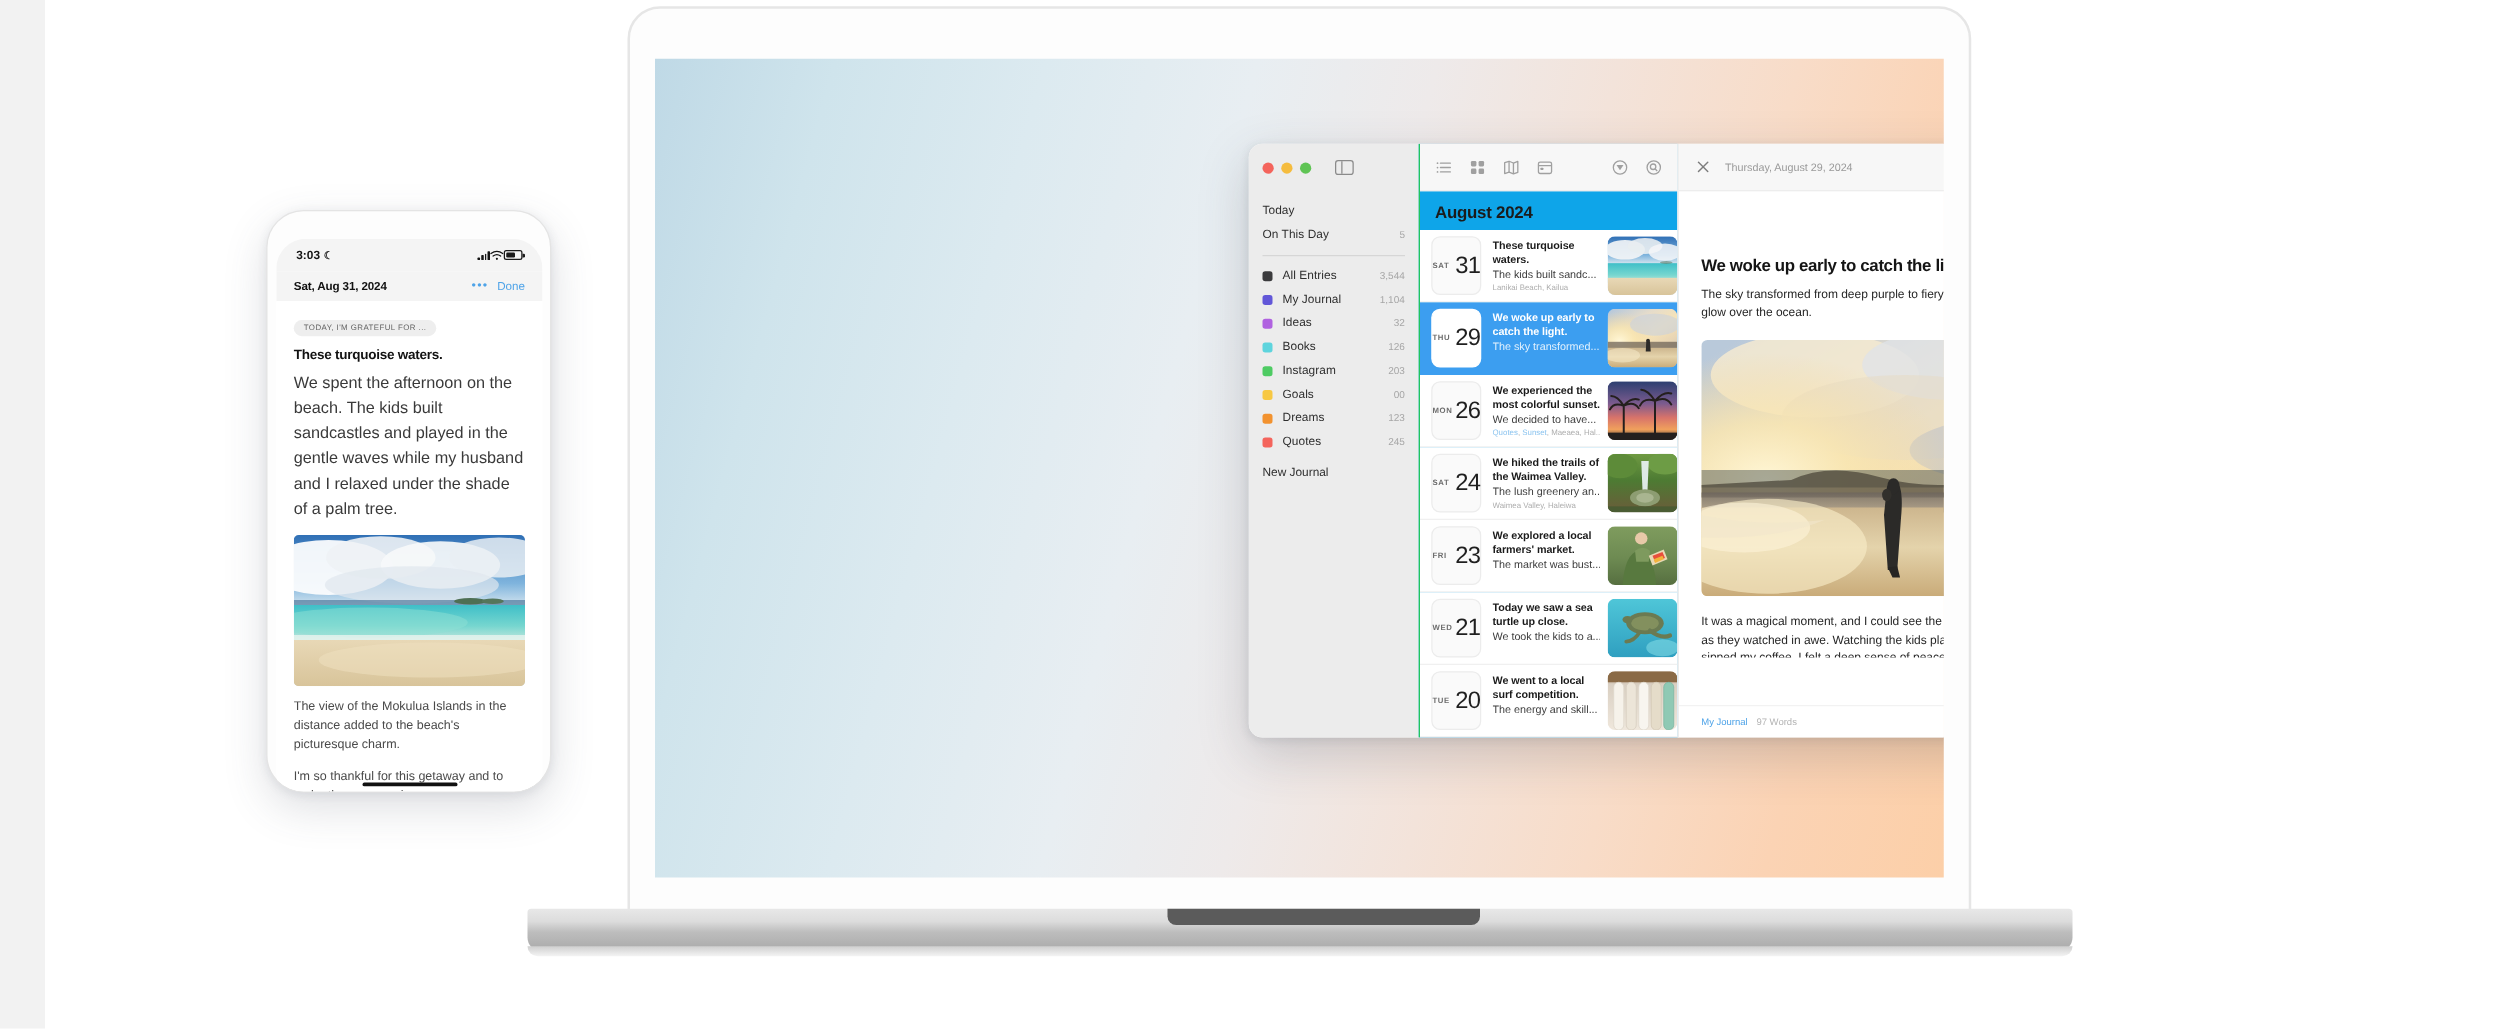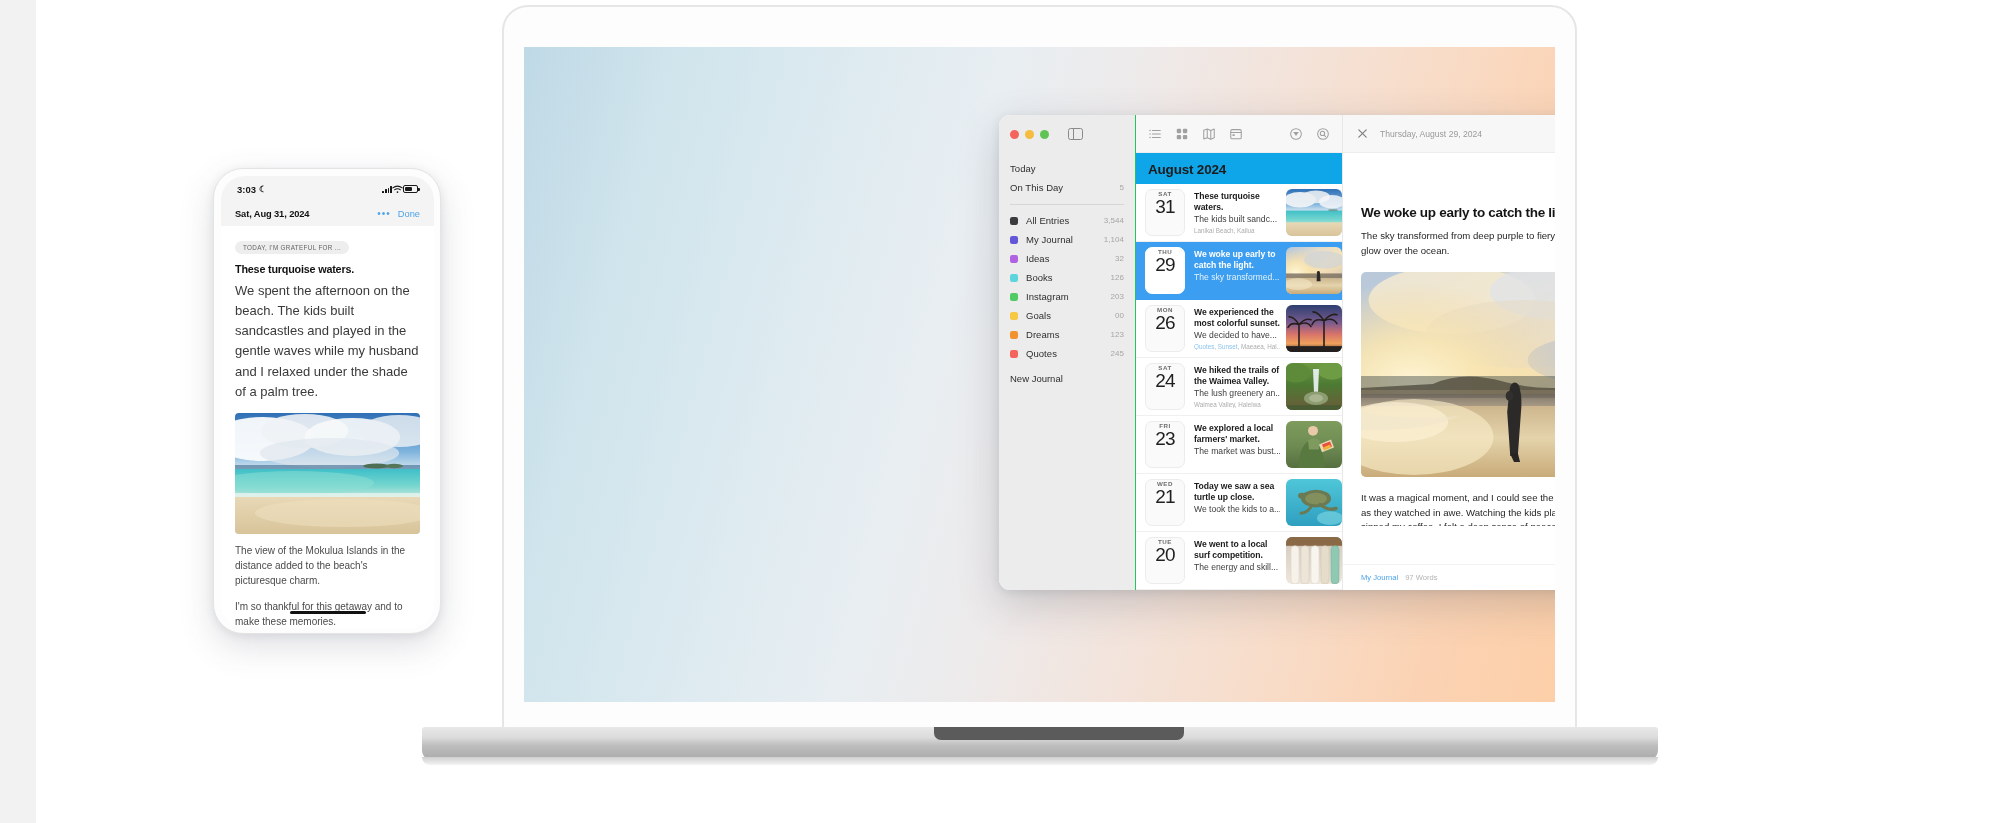--- a/index.html
+++ b/index.html
@@ -95,22 +95,22 @@
   .lp-month { font-size: 13.5px; font-weight: 700; color: #1b1b1b; padding: 9px 12px 7px 12px; letter-spacing: -.2px; }
 
   .entries { flex: 1; overflow: hidden; }
   .entry {
     display: flex; align-items: stretch; height: 58px; padding: 5px 0 5px 9px;
     border-bottom: 1px solid #f0f0f0; background: #fff;
   }
   .entry.sel { background: #3c9ef0; border-bottom-color: #3c9ef0; }
   .datecard {
     width: 40px; flex: 0 0 40px; background: #fafafa; border: 1px solid #ececec;
-    border-radius: 7px; display: flex; flex-direction: column; align-items: center;
-    justify-content: flex-start; margin-right: 9px;
+    border-radius: 7px; display: flex; flex-direction: row; align-items: center;
+    justify-content: space-between; margin-right: 9px;
   }
   .entry.sel .datecard { background: #fff; border-color: #fff; }
   .dc-dow { font-size: 6.2px; font-weight: 700; color: #6d6d6d; letter-spacing: .5px; }
   .dc-day { font-size: 19px; font-weight: 400; color: #1f1f1f; line-height: 1.05; letter-spacing: -.7px; }
   .etext { flex: 1; min-width: 0; padding-top: 2px; padding-right: 6px; overflow: hidden; }
   .e-title { font-size: 8.6px; font-weight: 700; color: #1b1b1b; line-height: 1.32; letter-spacing: -.05px; }
   .e-sub { font-size: 8.6px; color: #3d3d3d; line-height: 1.32; white-space: nowrap; overflow: hidden; }
   .e-meta { font-size: 6.3px; color: #adadad; margin-top: 2px; white-space: nowrap; overflow: hidden; }
   .e-meta .tag-blue { color: #8cc4ef; }
   .entry.sel .e-title { color: #fff; }
@@ -143,21 +143,21 @@
   .ft-spacer { flex: 1; }
 
   
   .phone {
     position: absolute; left: 213px; top: 168px; width: 228px; height: 466px;
     background: #fdfdfd; border: 1.5px solid #e4e4e4;
     border-radius: 30px;
     box-shadow: 0 12px 34px rgba(70,80,95,.18), 0 2px 8px rgba(70,80,95,.10);
     overflow: hidden;
   }
-  .ph-screen { position: absolute; left: 7px; top: 7px; width: 213px; height: 452px; border-radius: 24px; background: #fff; overflow: hidden; }
+  .ph-screen { position: absolute; left: 7px; top: 22px; width: 213px; height: 452px; border-radius: 24px; background: #fff; overflow: hidden; }
   .ph-status {
     height: 26px; display: flex; align-items: center; padding: 0 16px; background: #f4f4f4;
   }
   .ph-time { font-size: 9.5px; font-weight: 700; color: #141414; display: flex; align-items: center; gap: 3px; }
   .ph-moon { font-size: 8.5px; color: #141414; }
   .ph-st-spacer { flex: 1; }
   .ph-sig { display: flex; align-items: flex-end; gap: 1px; height: 8px; }
   .ph-sig i { width: 1.7px; background: #141414; border-radius: .5px; display:block; }
   .ph-wifi svg { width: 11px; height: 9px; display:block; }
   .ph-batt { width: 15px; height: 7.5px; border: 1px solid #1a1a1a; border-radius: 2px; position: relative; }

